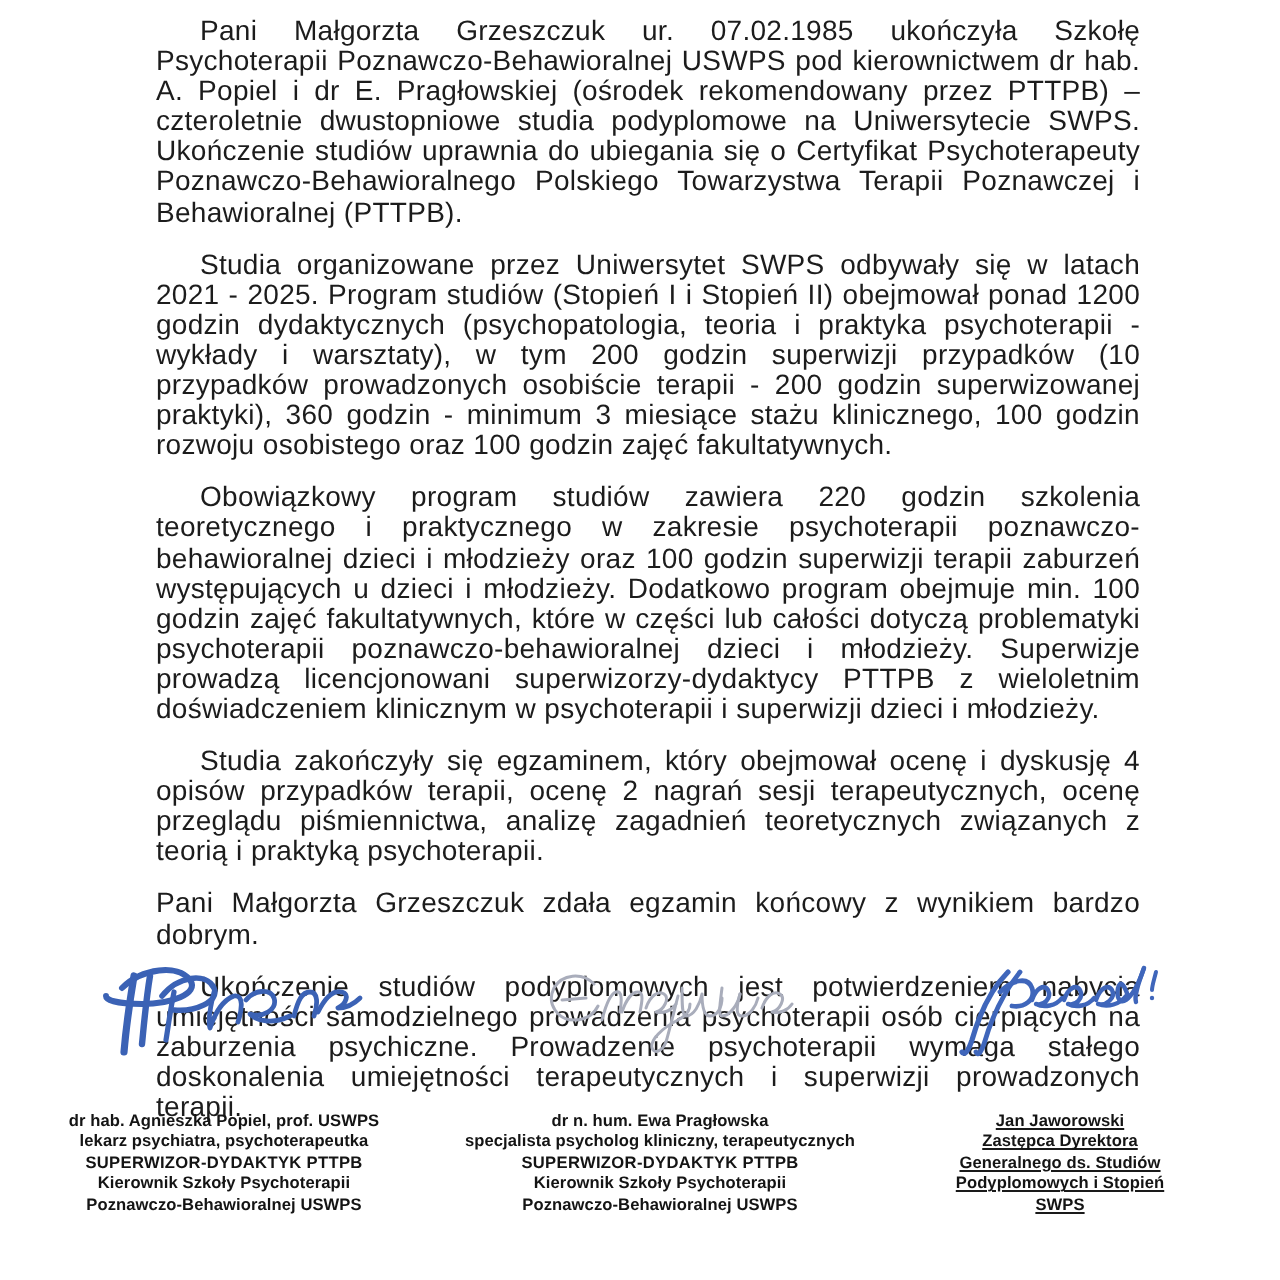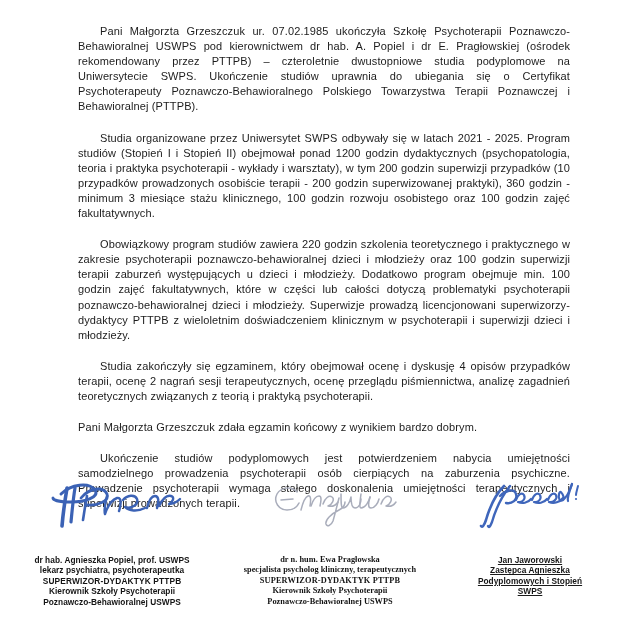--- a/index.html
+++ b/index.html
@@ -21,25 +21,25 @@
     height: 640px;
     background: #ffffff;
   }
   .body-text {
     position: absolute;
     left: 78px;
     top: 8px;
     width: 492px;
   }
   .para {
-    font-size: 11px;
+    font-size: 14px;
     line-height: 15.1px;
     text-align: justify;
     text-justify: inter-word;
-    margin: 16px 0 11px 0;
+    margin: 0 0 11px 0;
     color: #1c1c1c;
     letter-spacing: 0.01em;
     word-spacing: 0.01em;
   }
   .para.indent {
     text-indent: 22px;
   }
   .para b {
     font-weight: normal;
   }
@@ -50,21 +50,21 @@
     top: 478px;
     width: 640px;
     height: 162px;
   }
   .sign-col {
     position: absolute;
     top: 0;
     text-align: center;
   }
   .sign-col.c1 { left: 4px;   width: 216px; }
-  .sign-col.c2 { left: 222px; width: 216px; font-family: Liberation Serif, serif; }
+  .sign-col.c2 { left: 222px; width: 216px; }
   .sign-col.c3 { left: 430px; width: 200px; text-decoration: underline; }
 
   .sig-img {
     height: 56px;
     display: block;
     margin: 0 auto;
   }
   .sig-img svg { display: block; margin: 0 auto; }
 
   .caption {
@@ -158,20 +158,21 @@
             <path d="M88 22 C90 16, 94 14, 96 17 C98 21, 93 25, 89 24 C94 26, 100 24, 103 20" stroke-width="2.2"></path>
             <path d="M104 20 C102 14, 100 12, 99 16 C98 21, 100 24, 103 22 C107 19, 110 12, 112 6" stroke-width="2.2"></path>
             <path d="M112 6 C109 14, 107 20, 108 23" stroke-width="2.2"></path>
             <path d="M118 8 C117 12, 116 15, 116 17" stroke-width="2"></path>
             <circle cx="116" cy="21" r="1.1" fill="#3f66bb" stroke="none"></circle>
           </g>
         </svg>
       </div>
       <div class="caption">
         <div>Jan Jaworowski</div>
-        <div>Zastępca Agnieszka</div>
+        <div>Zastępca Dyrektora</div>
+        <div>Generalnego ds. Studiów</div>
         <div>Podyplomowych i Stopień</div>
         <div>SWPS</div>
       </div>
     </div>
 
   </div>
 </div>
 
 </body></html>

